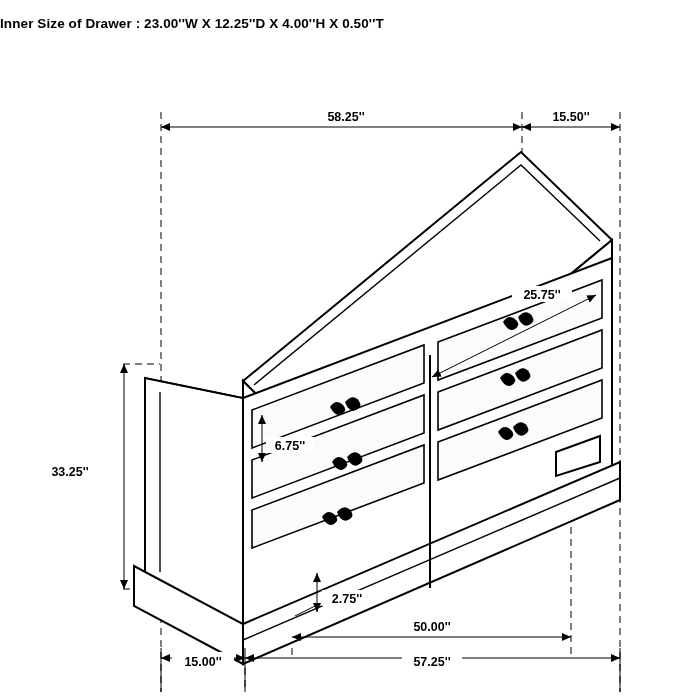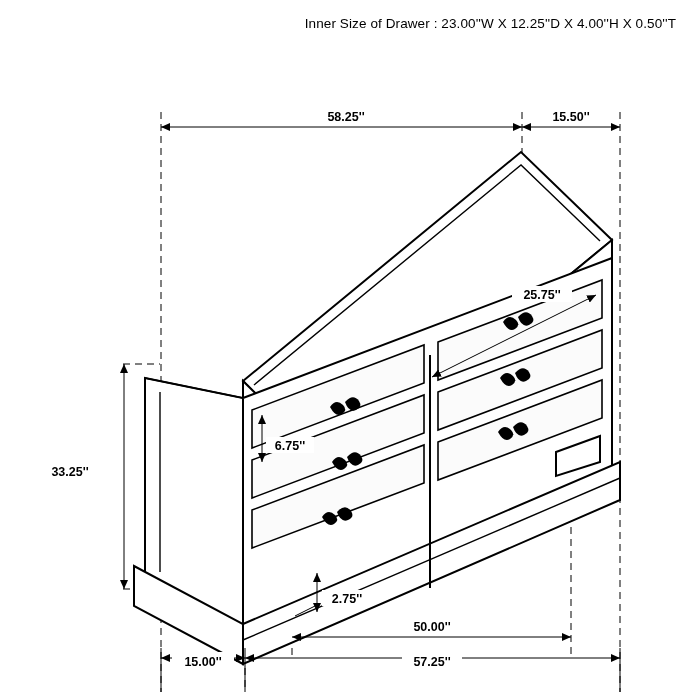--- a/index.html
+++ b/index.html
@@ -13,23 +13,23 @@
     height: 700px;
     background: #ffffff;
     font-family: "Liberation Sans", sans-serif;
     overflow: hidden;
   }
   #title {
     position: absolute;
     top: 16px;
     left: 0;
     width: 676px;
-    text-align: right;
+    text-align: left;
     font-size: 13.5px;
-    font-weight: normal;
+    font-weight: bold;
     color: #000000;
     letter-spacing: 0.1px;
   }
   svg#diagram {
     position: absolute;
     top: 0;
     left: 0;
     width: 700px;
     height: 700px;
   }

